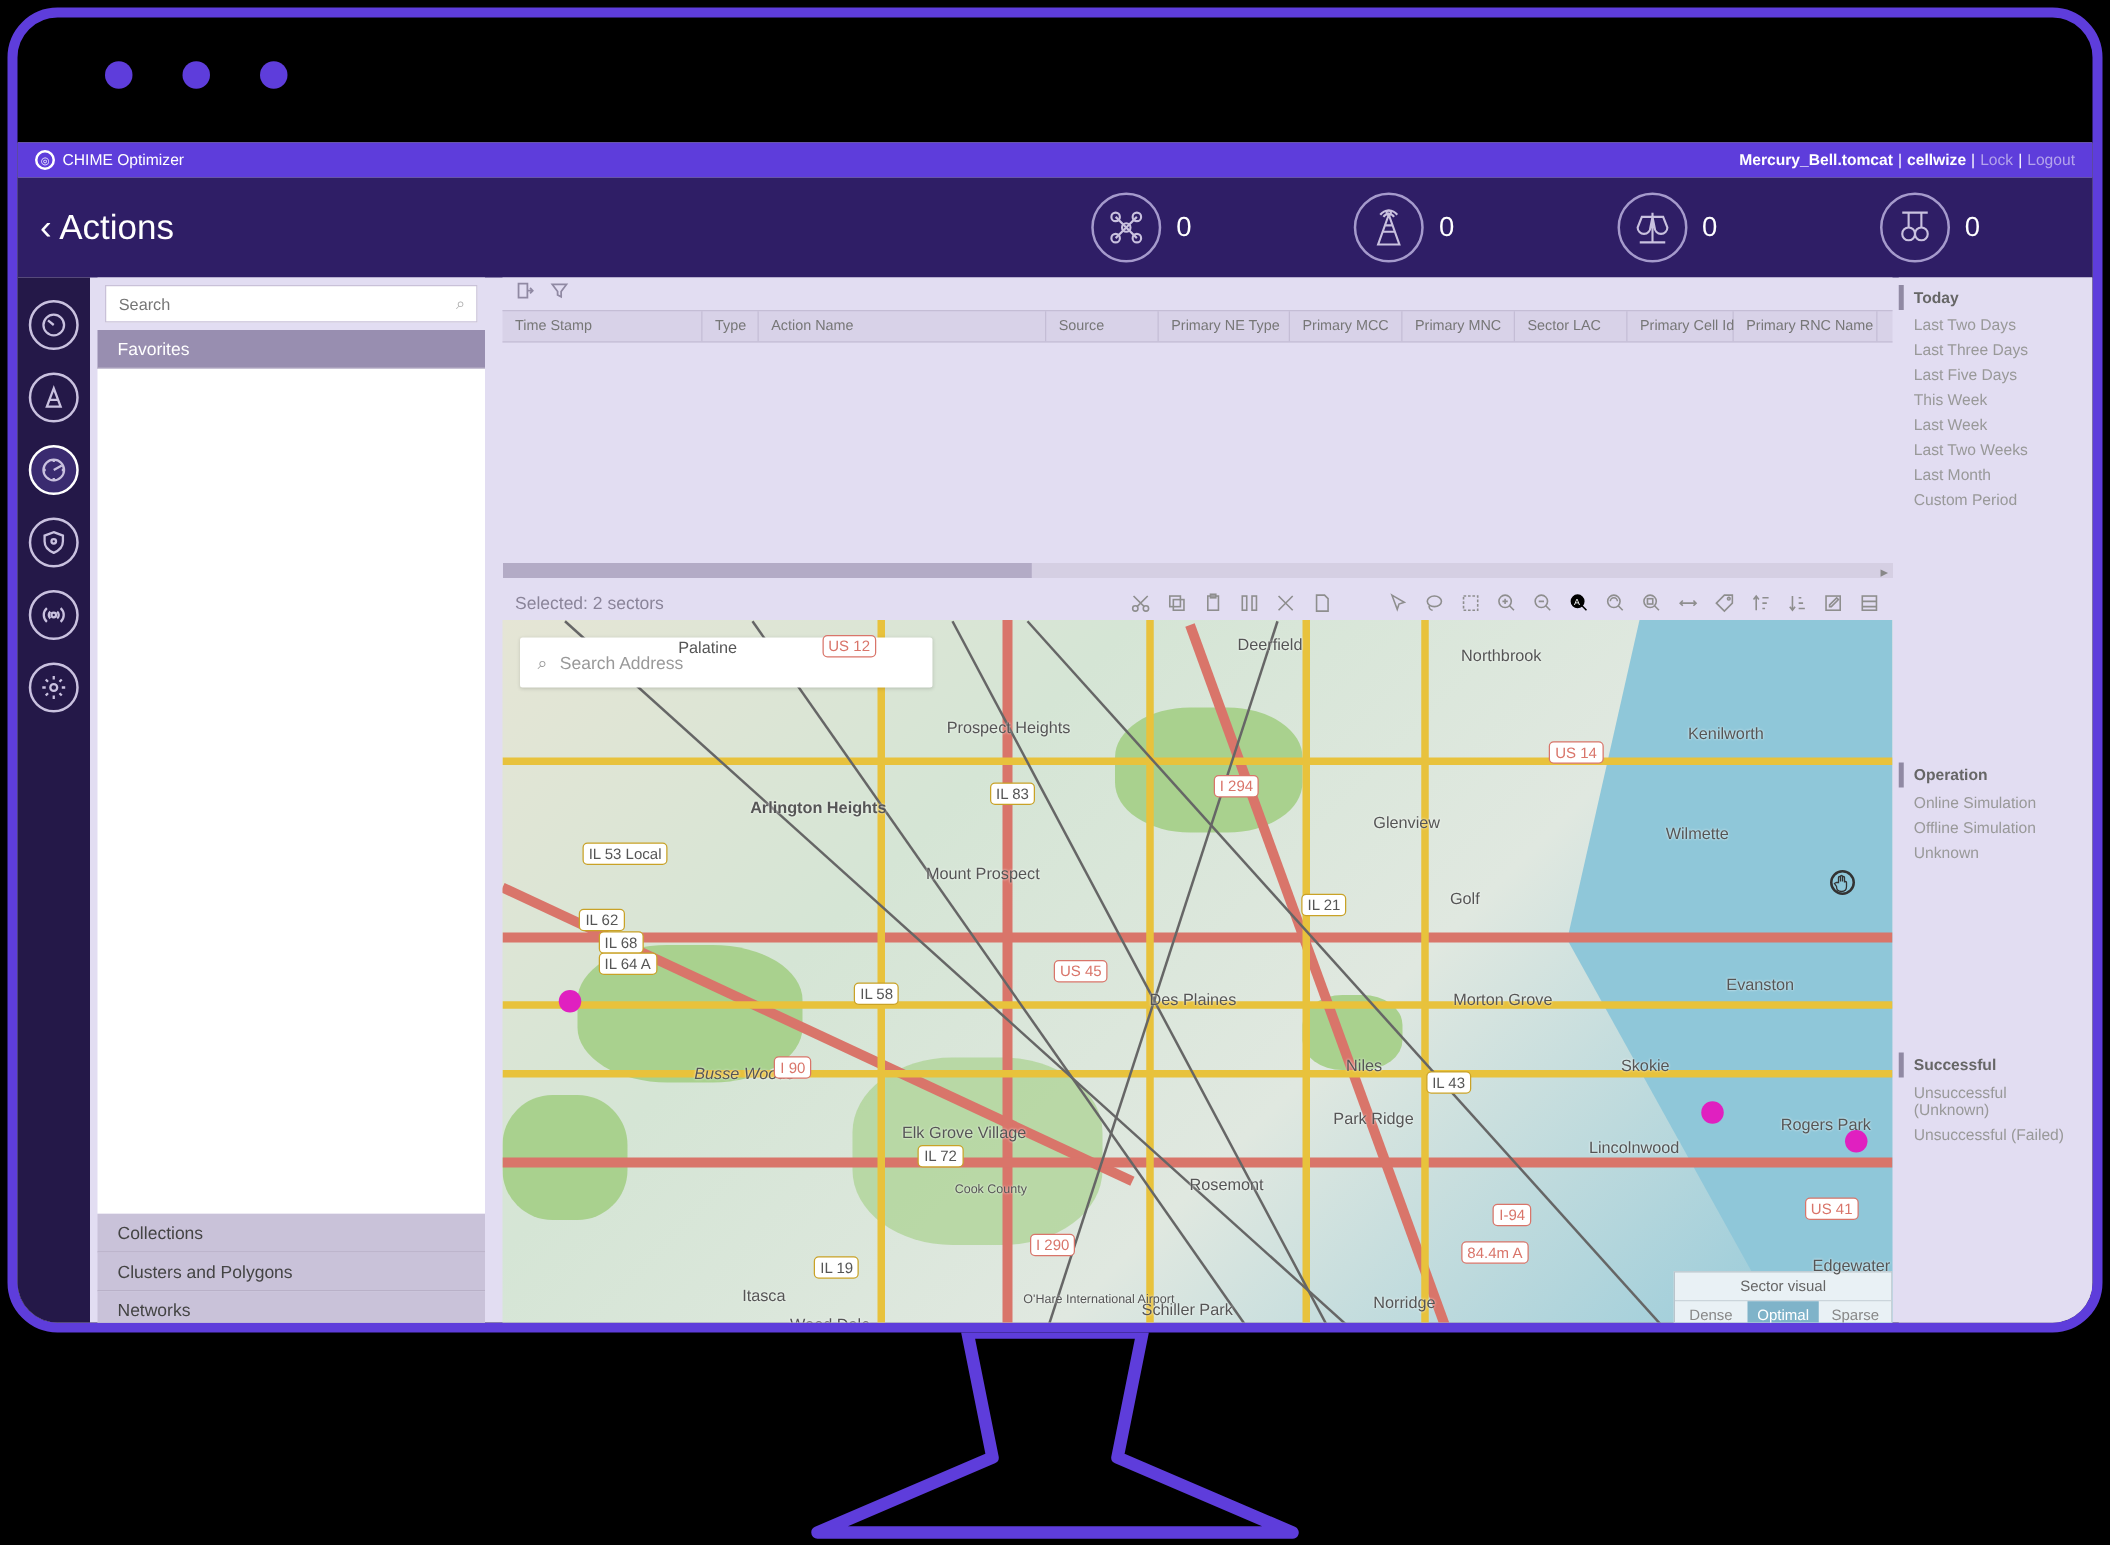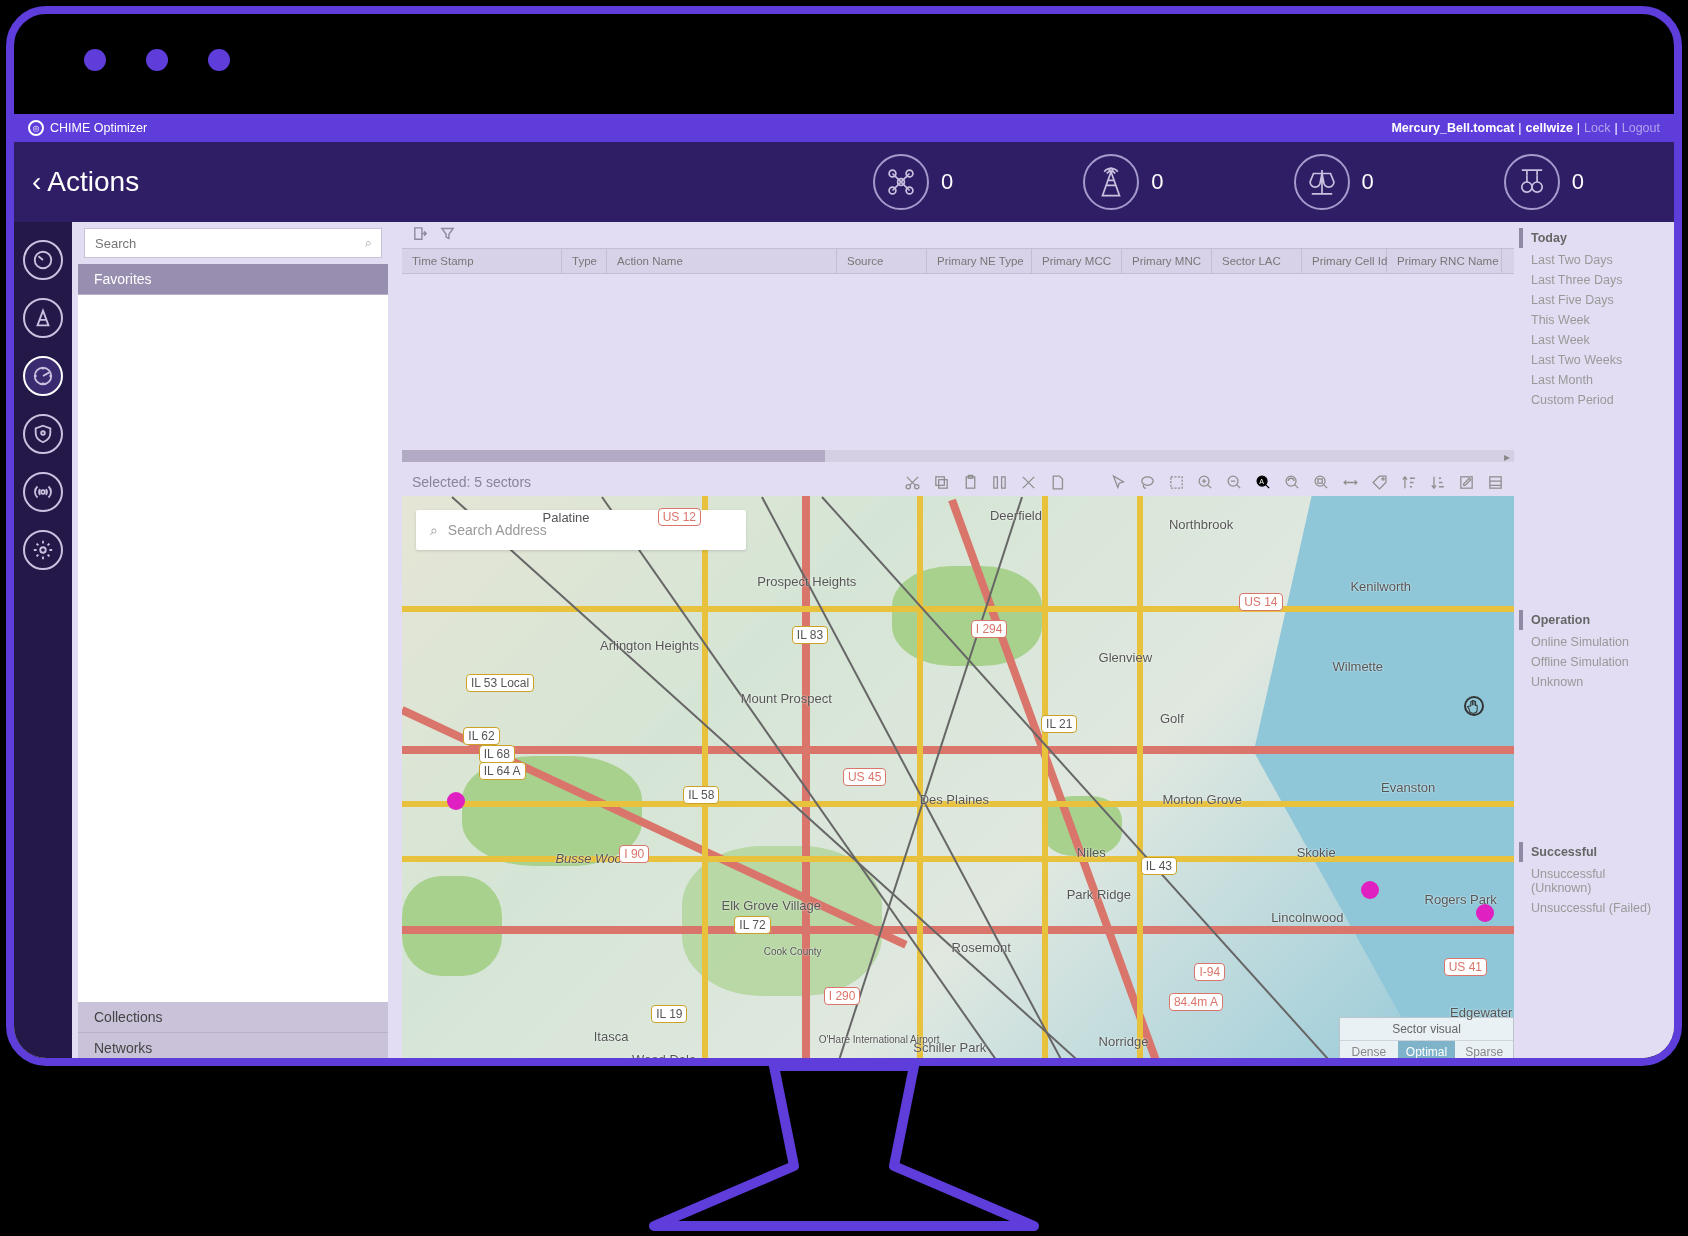--- a/index.html
+++ b/index.html
@@ -208,20 +208,21 @@
 
       <div class="leftpanel">
         <div class="searchwrap">
           <input class="searchbox" placeholder="Search" style="">
           <span class="mag">⌕</span>
         </div>
         <div class="accordion-item active">Favorites</div>
         <div class="accordion-body"></div>
         <div class="accordion-bottom">
           <div class="accordion-item">Collections</div>
+          <div class="accordion-item">Clusters and Polygons</div>
           <div class="accordion-item">Networks</div>
         </div>
       </div>
 
       <div class="mainarea">
         <div class="gridtoolbar">
           <span><svg viewBox="0 0 24 24">
                 <path d="M4 4h10v16H4zM14 12h6m-3 -3l3 3-3 3"></path>
               </svg></span>
           <span><svg viewBox="0 0 24 24">
@@ -243,21 +244,21 @@
         <div class="gridbody">
           <div class="gridbody-inner"></div>
           <div class="hscroll">
               <div class="thumb" style="width:38%"></div>
             </div>
           <div class="rarrow">▸</div>
         </div>
 
         <div class="maparea">
           <div class="maptoolbar">
-            <span class="sel">Selected: 5 sectors</span>
+            <span class="sel">Selected: 2 sectors</span>
             <div class="tools">
               <span class="ti">
                   <svg viewBox="0 0 24 24">
                     <circle cx="6" cy="18" r="3"></circle>
                     <circle cx="18" cy="18" r="3"></circle>
                     <path d="M8 16L20 4M16 16L4 4"></path>
                   </svg>
                 </span>
               <span class="ti">
                   <svg viewBox="0 0 24 24">
@@ -412,21 +413,21 @@
             <div class="sectorvisual">
               <div class="svhead">Sector visual</div>
               <div class="svrow" id="svrow">
                   <div class="svcell">Dense</div>
                   <div class="svcell sel">Optimal</div>
                   <div class="svcell">Sparse</div>
                 </div>
             </div>
           <div class="townlabel" style="left: 12.6437%; top: 2.5%;">Palatine</div>
               <div class="townlabel" style="left: 31.954%; top: 13.75%;">Prospect Heights</div>
-              <div class="townlabel" style="left: 17.8161%; top: 25%;">Arlington Heights</div>
+              <div class="townlabel" style="left: 17.8161%; top: 25%; font-weight: bold;">Arlington Heights</div>
               <div class="townlabel" style="left: 30.4598%; top: 34.375%;">Mount Prospect</div>
               <div class="townlabel" style="left: 62.6437%; top: 27.0833%;">Glenview</div>
               <div class="townlabel" style="left: 68.9655%; top: 3.75%;">Northbrook</div>
               <div class="townlabel" style="left: 85.2874%; top: 14.5833%;">Kenilworth</div>
               <div class="townlabel" style="left: 68.1609%; top: 37.9167%;">Golf</div>
               <div class="townlabel" style="left: 83.6782%; top: 28.75%;">Wilmette</div>
               <div class="townlabel" style="left: 46.5517%; top: 52.0833%;">Des Plaines</div>
               <div class="townlabel" style="left: 68.3908%; top: 52.0833%;">Morton Grove</div>
               <div class="townlabel" style="left: 60.6897%; top: 61.4583%;">Niles</div>
               <div class="townlabel" style="left: 80.4598%; top: 61.4583%;">Skokie</div>

